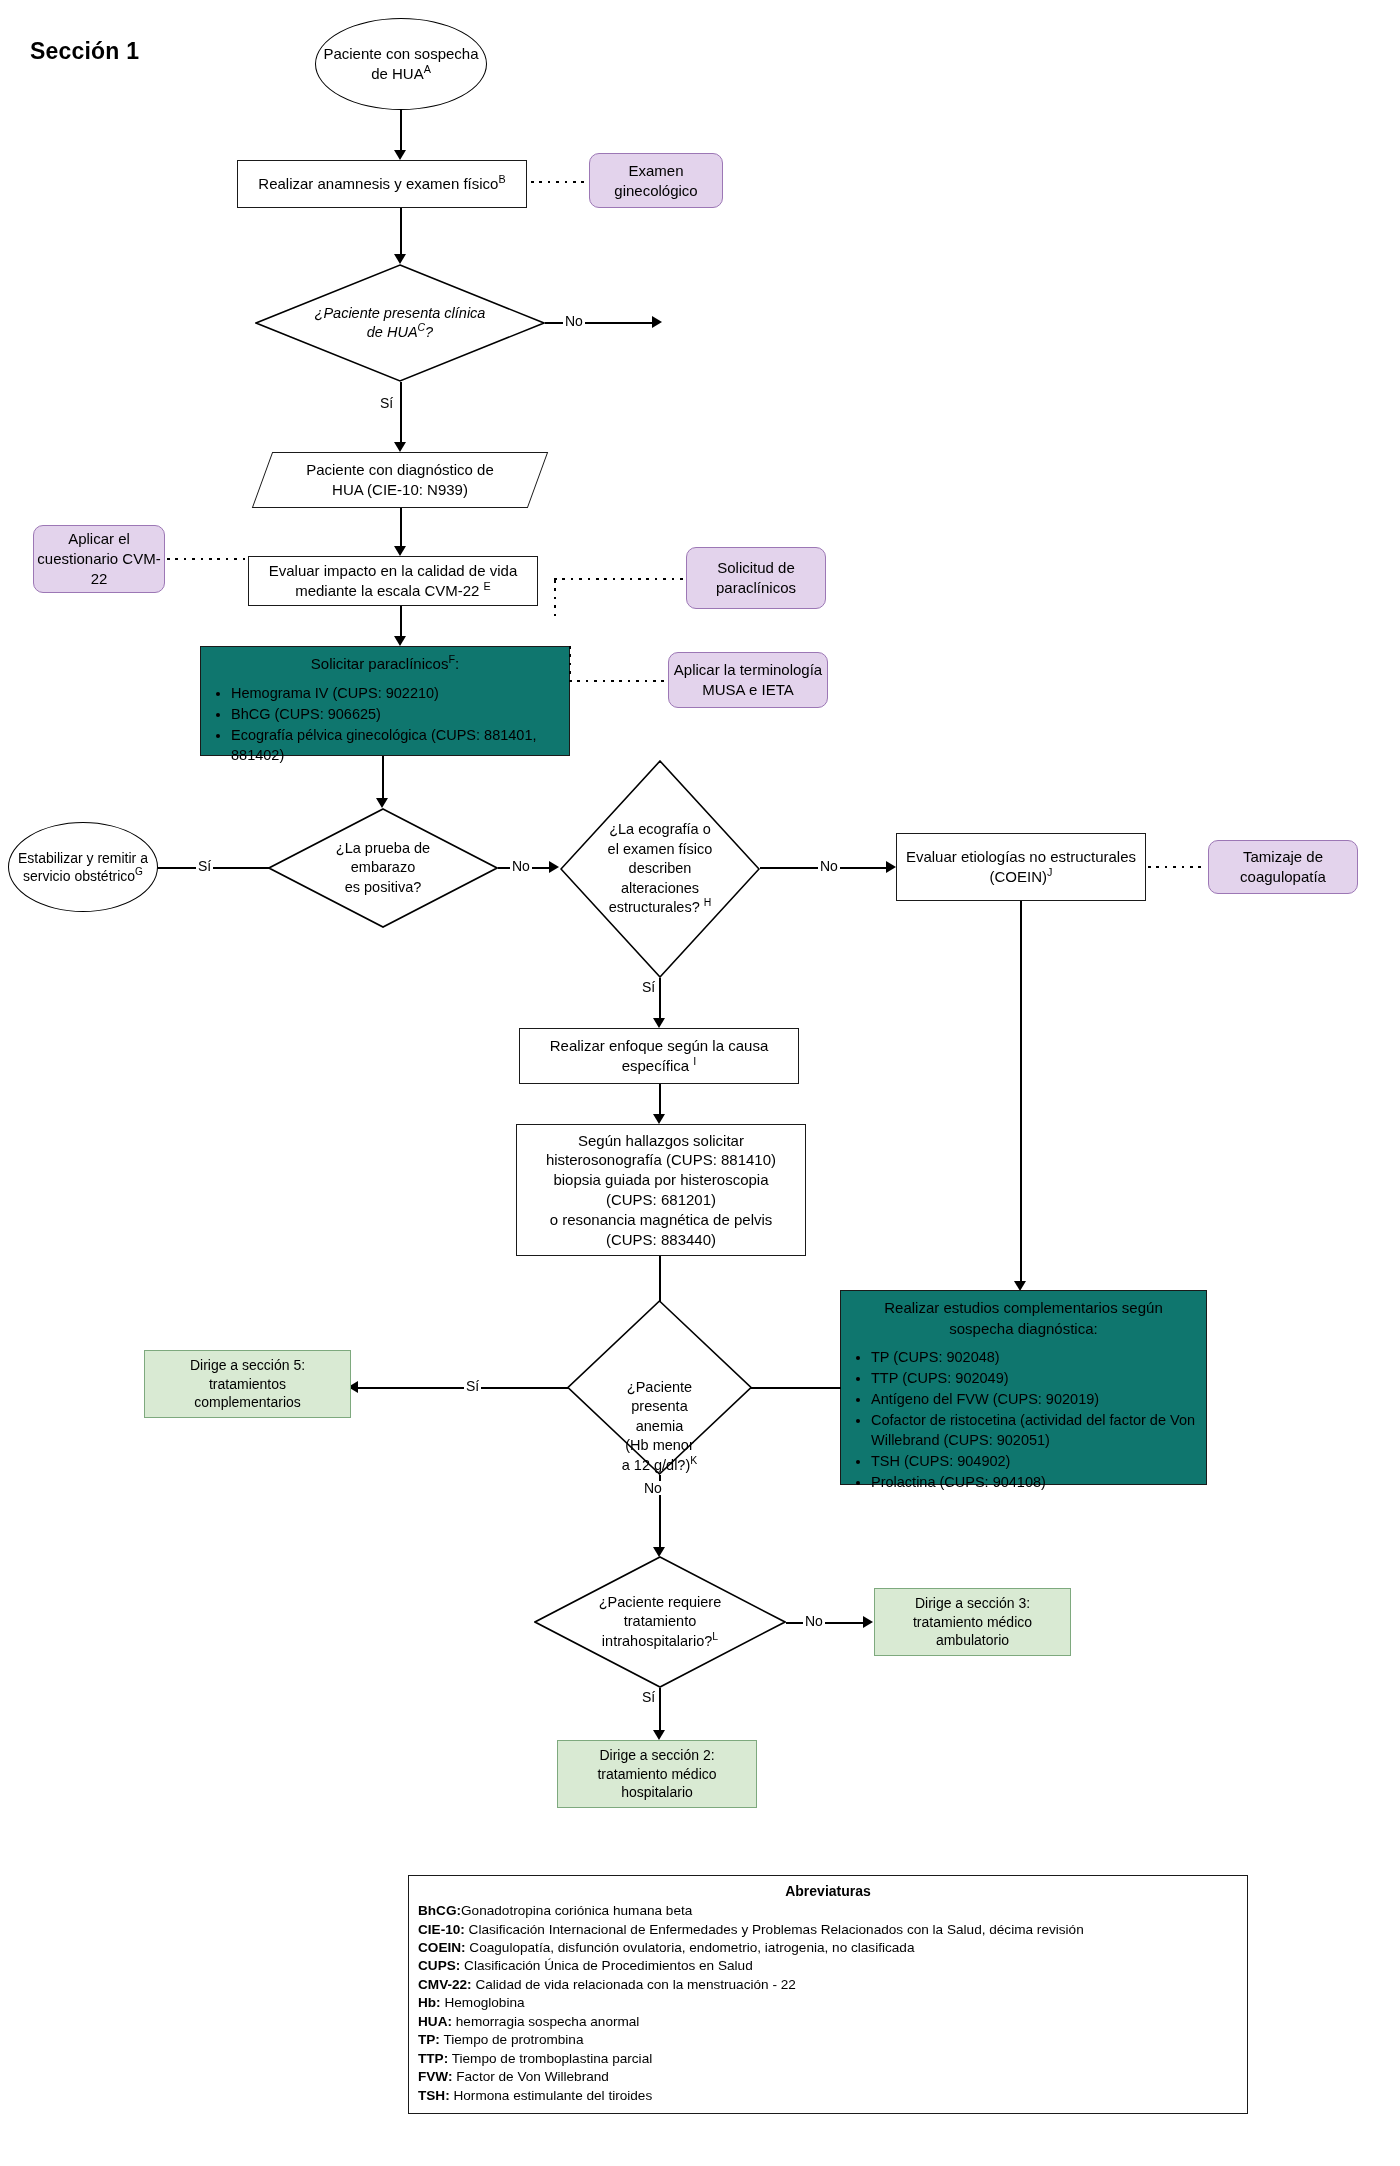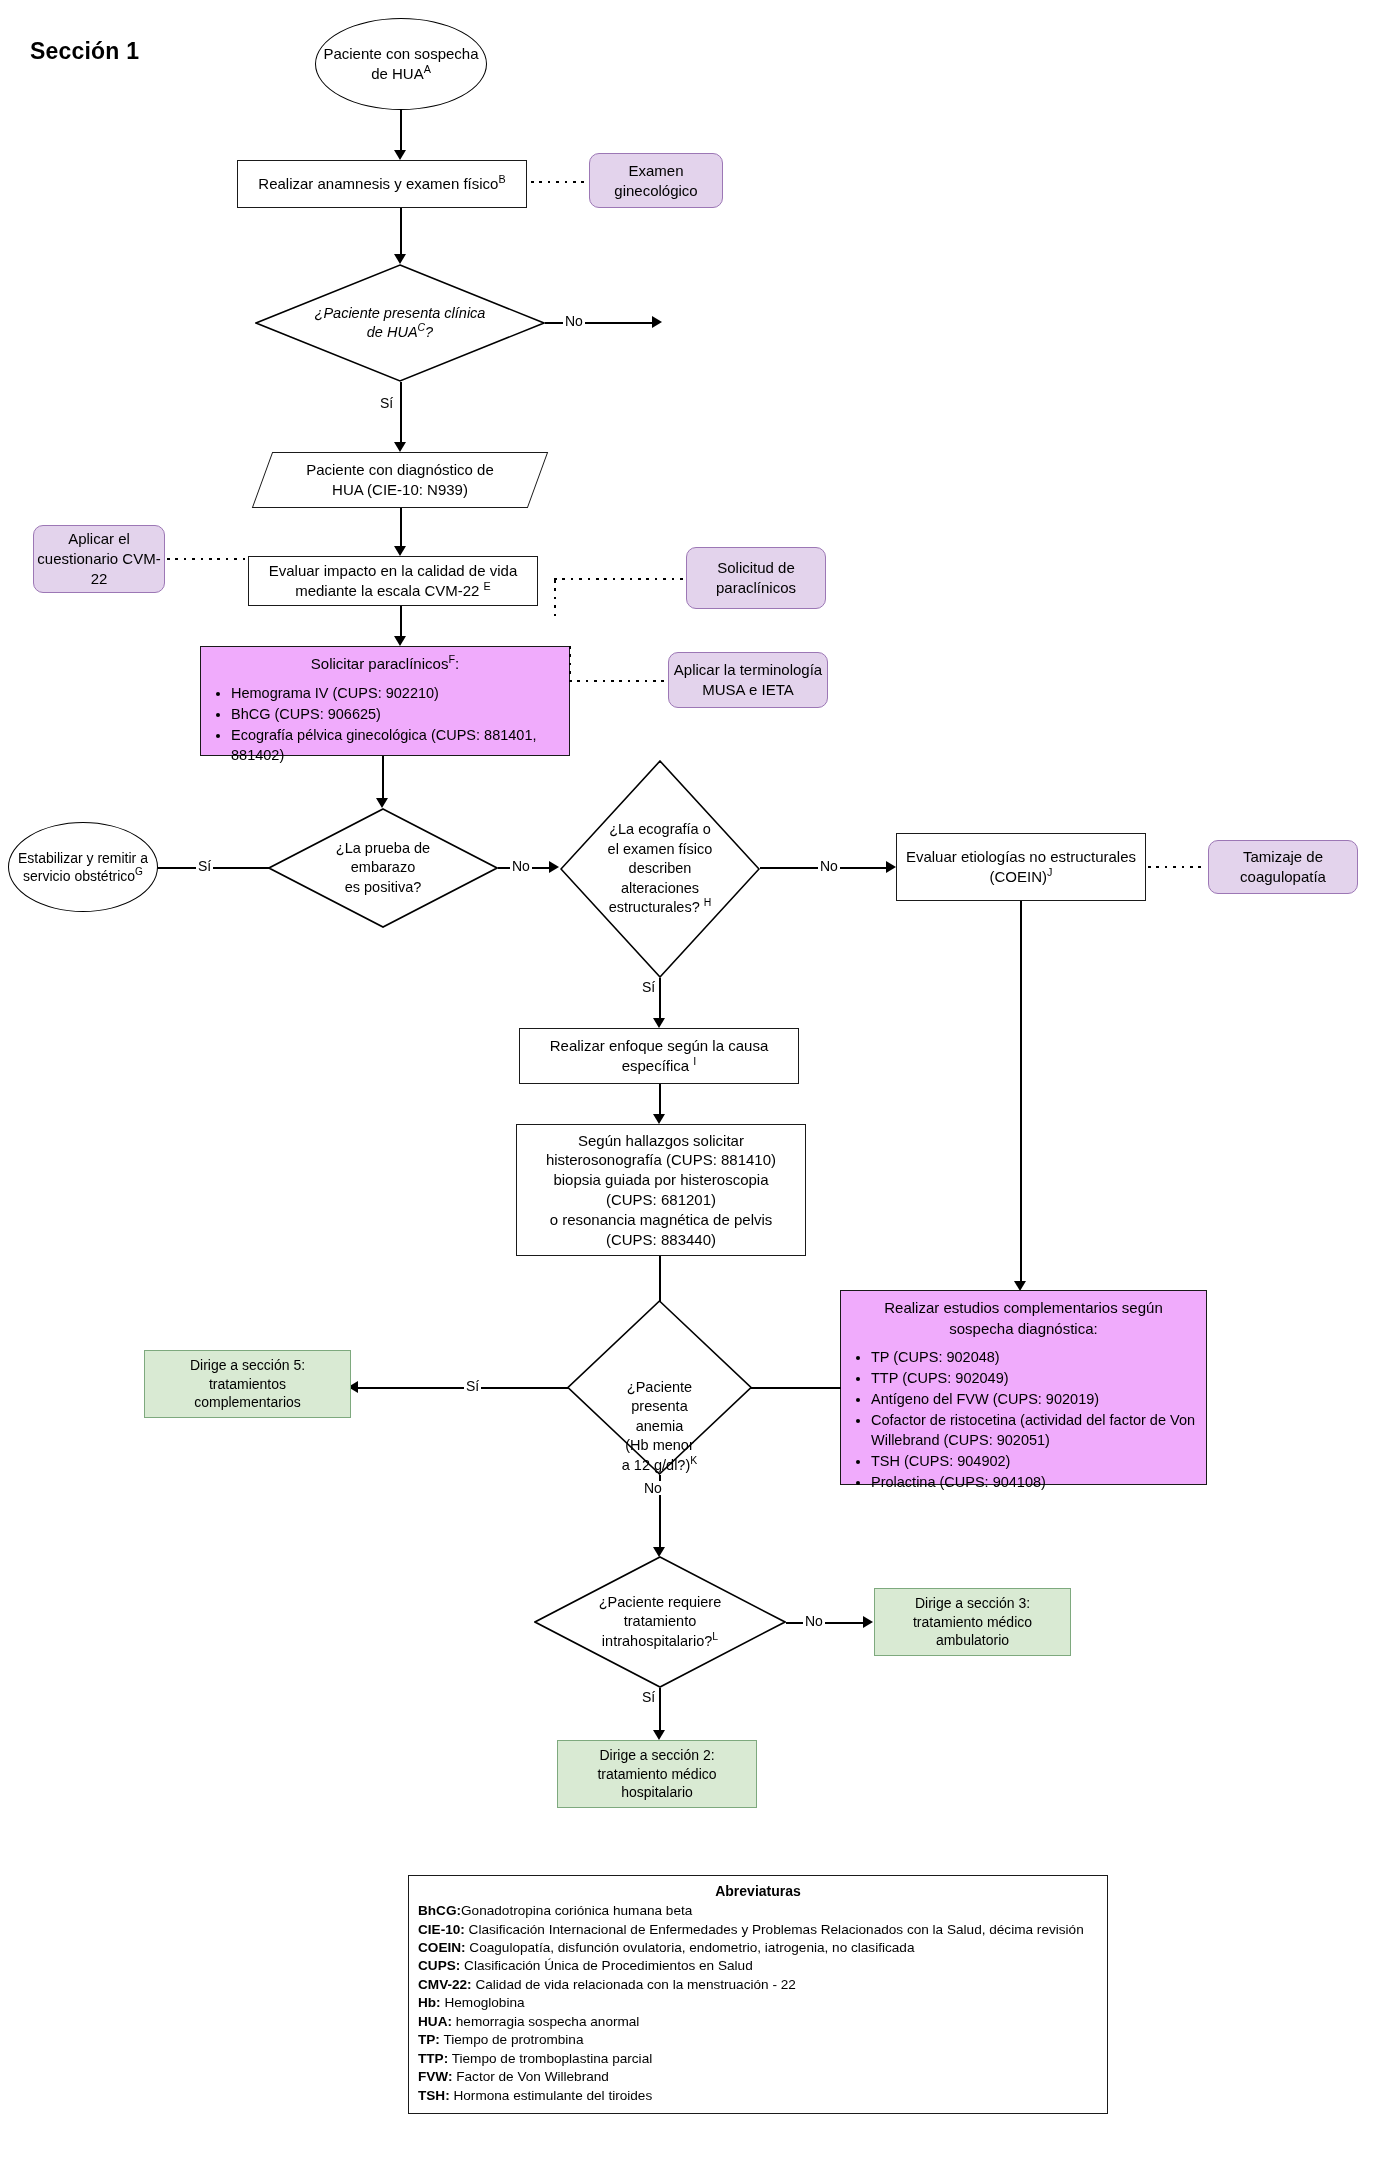--- a/index.html
+++ b/index.html
@@ -80,21 +80,21 @@
     display:flex;align-items:center;justify-content:center;
     text-align:center;
     font-size:14.5px;
     line-height:1.34;
     z-index:3;
   }
   .listbox{
     position:absolute;
     box-sizing:border-box;
     border:1.6px solid #1a1a1a;
-    background:#f0abfc;
+    background:#0f766e;
     font-size:14.5px;
     line-height:1.38;
   }
   .listbox .lb-title{
     text-align:center;
     padding:7px 6px 2px 6px;
     font-size:15px;
   }
   .listbox ul{
     margin:6px 0 6px 0;
@@ -142,21 +142,21 @@
     position:absolute;
     left:30px;top:38px;
     font-size:23px;
     font-weight:bold;
     letter-spacing:0.2px;
   }
   
   #abbrev{
     position:absolute;
     left:408px;top:1875px;
-    width:700px;
+    width:840px;
     box-sizing:border-box;
     border:1.6px solid #1a1a1a;
     background:#fff;
     padding:6px 9px 8px 9px;
     font-size:13.6px;
     line-height:1.36;
   }
   #abbrev .ab-head{
     text-align:center;
     font-weight:bold;

